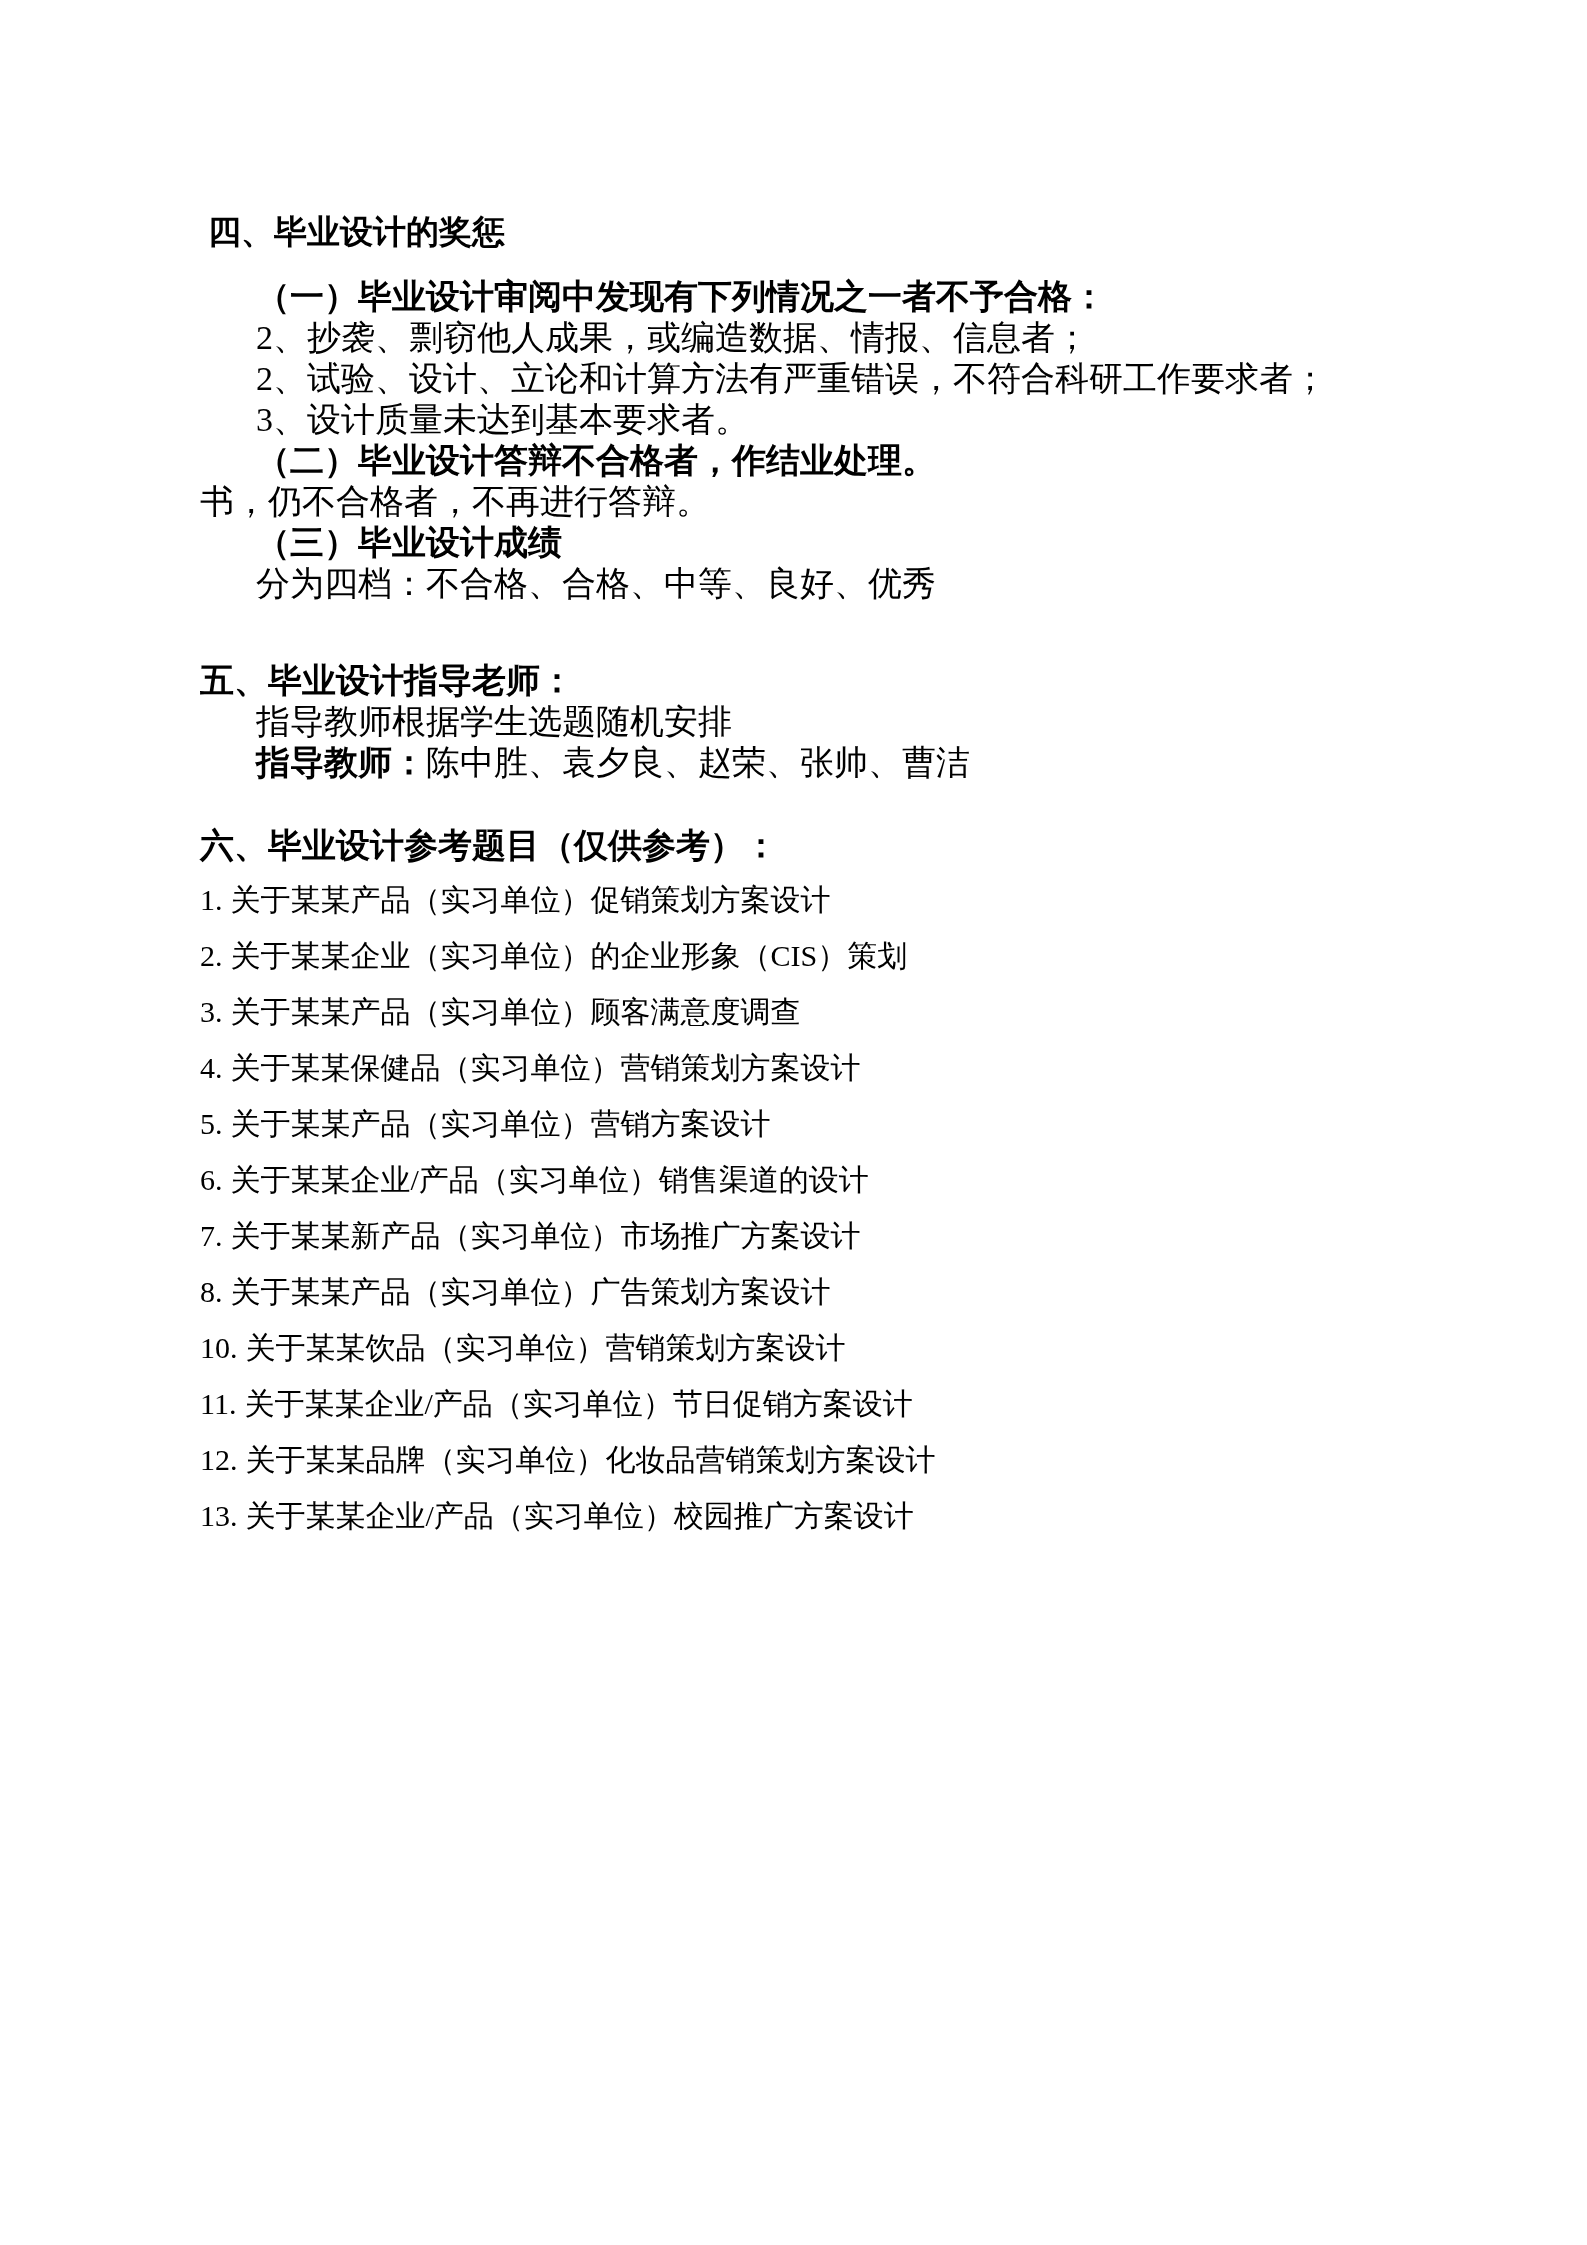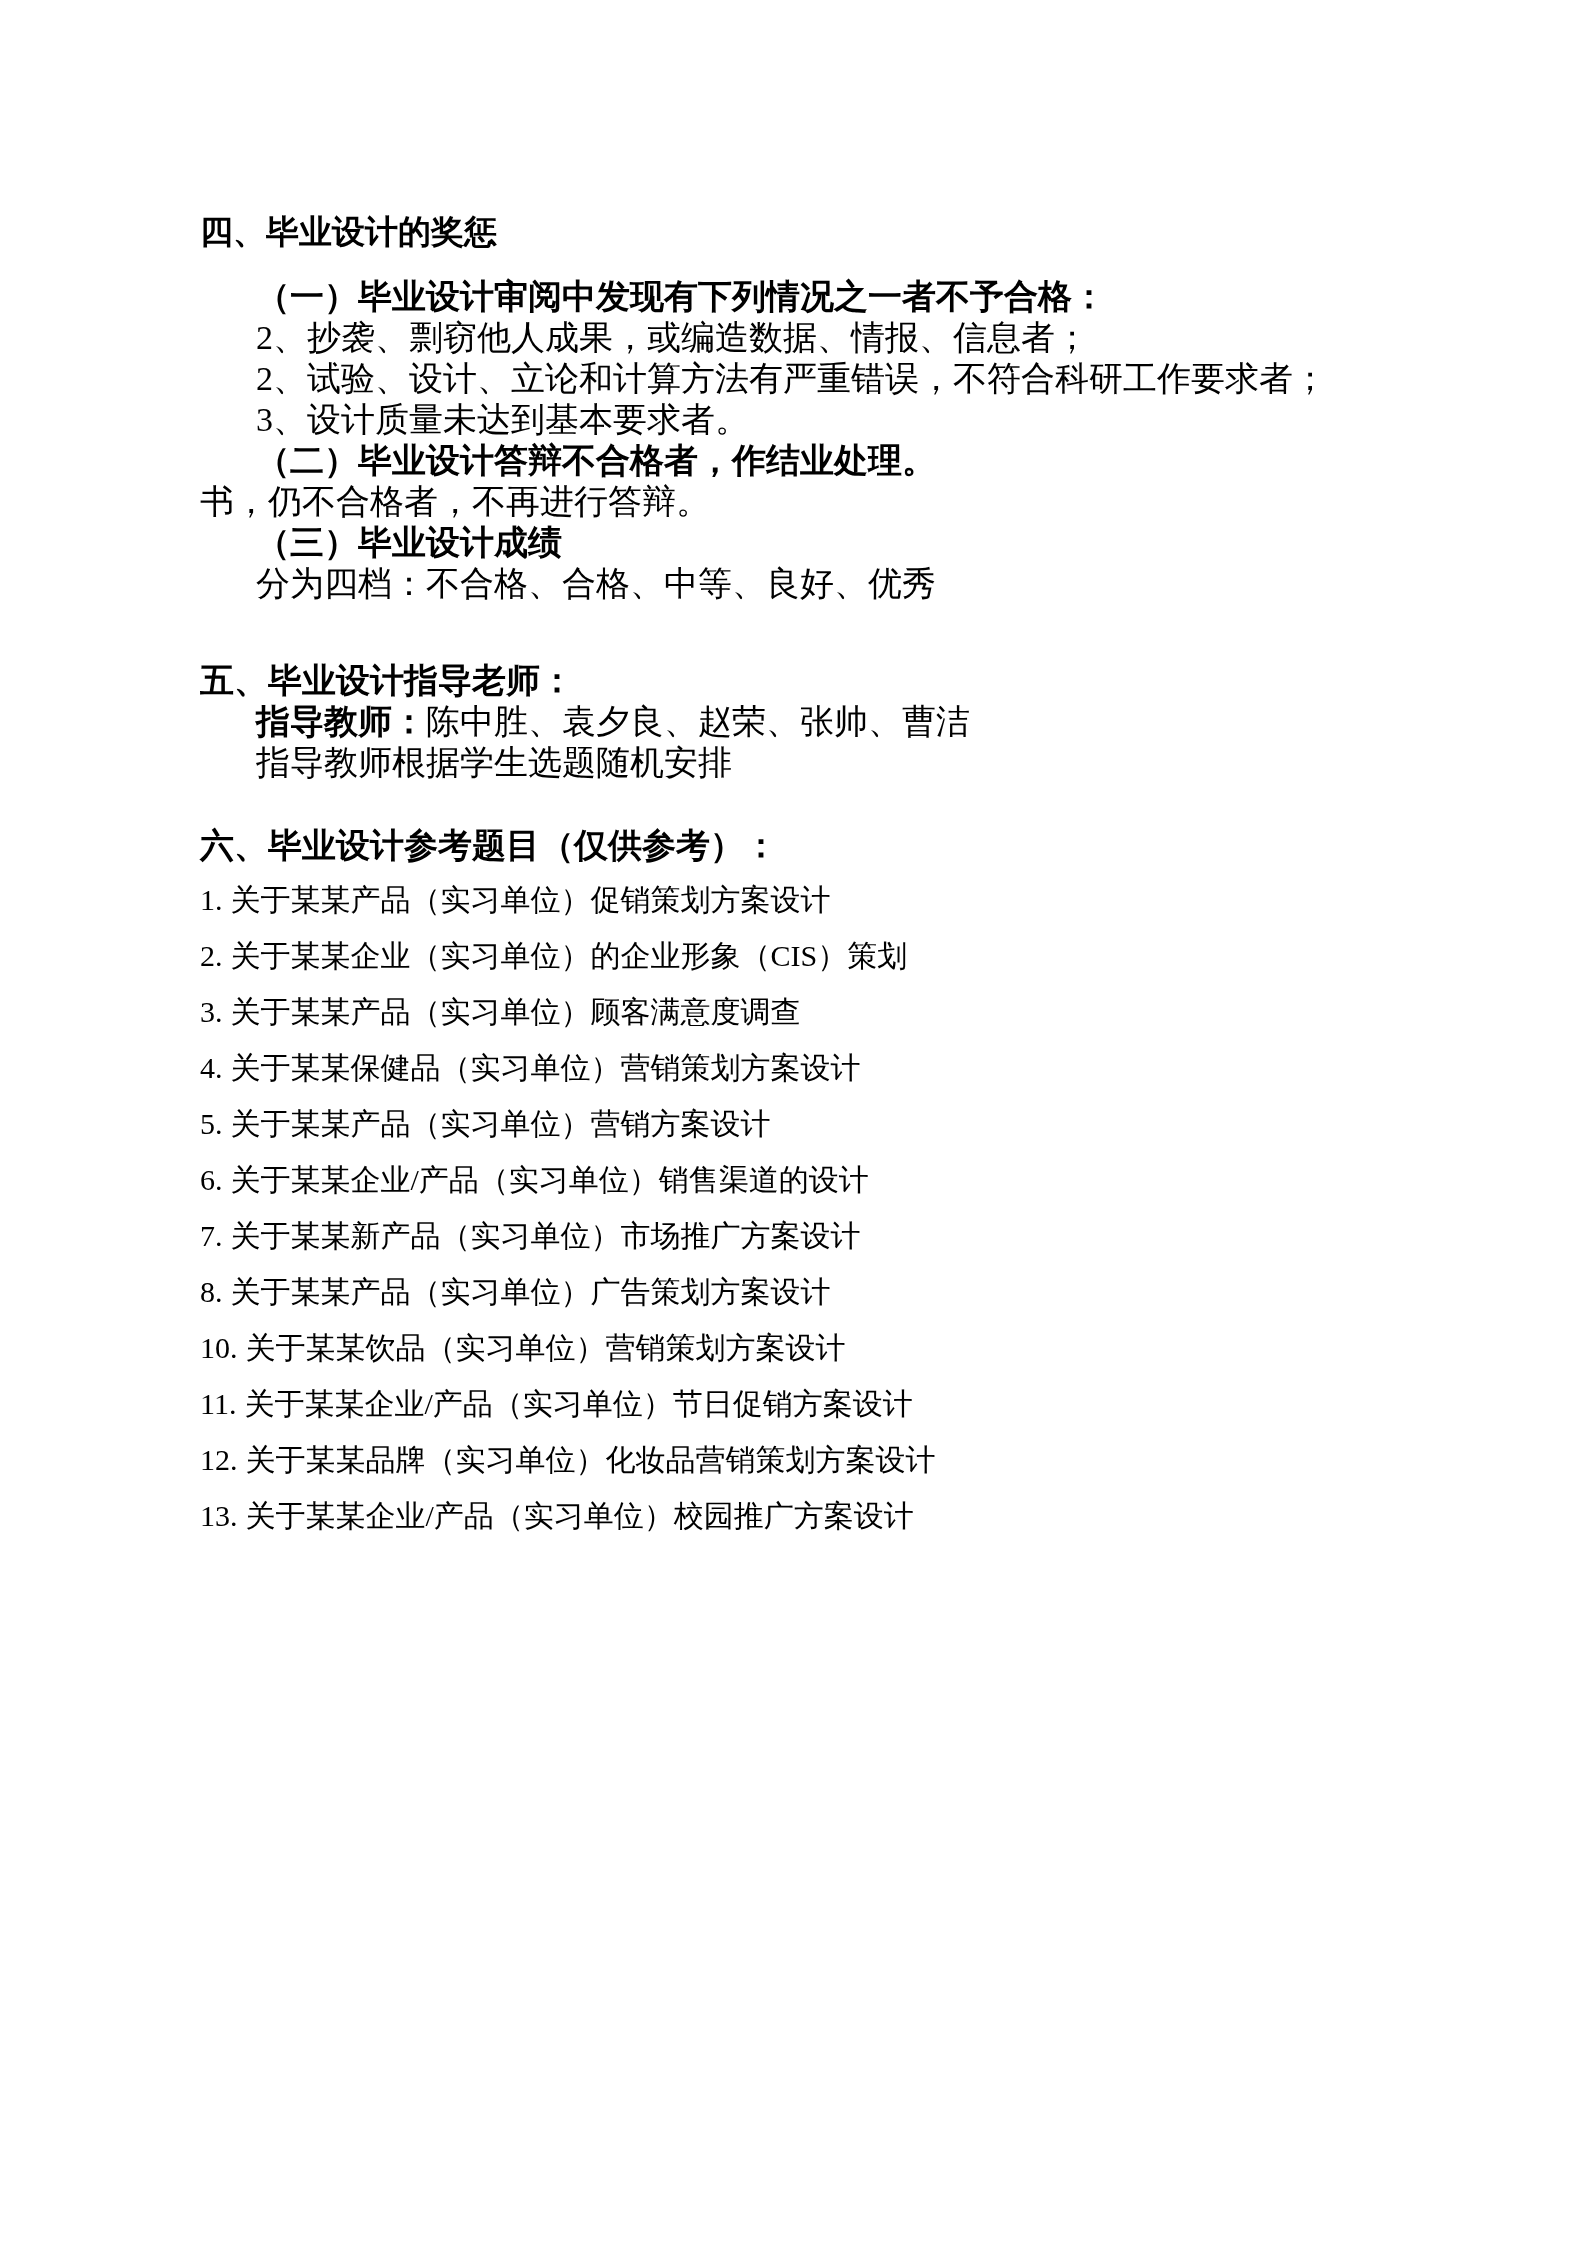--- a/index.html
+++ b/index.html
@@ -12,21 +12,21 @@
     color:#000000;
     font-family:"Liberation Serif","DejaVu Serif",serif;
     box-sizing:border-box;
     padding:212px 150px 0 200px;
     overflow:hidden;
   }
   .h-main{
     font-size:33px;
     font-weight:bold;
     line-height:40px;
-    margin:0 0 24px 0;
+    margin:0 0 24px 8px;
   }
   .line{
     font-size:34px;
     line-height:41px;
     white-space:nowrap;
   }
   .bold{font-weight:bold;}
   .indent{margin-left:56px;}
   .sec5{margin-top:56px;}
   .sec6-heading{margin-top:42px;}
@@ -50,24 +50,24 @@
   <div class="line indent">2、试验、设计、立论和计算方法有严重错误，不符合科研工作要求者；</div>
   <div class="line indent">3、设计质量未达到基本要求者。</div>
 
   <div class="line indent bold">（二）毕业设计答辩不合格者，作结业处理。</div>
   <div class="line">书，仍不合格者，不再进行答辩。</div>
 
   <div class="line indent bold">（三）毕业设计成绩</div>
   <div class="line indent">分为四档：不合格、合格、中等、良好、优秀</div>
 
   <div class="line bold sec5">五、毕业设计指导老师：</div>
+  <div class="line indent">指导教师根据学生选题随机安排</div>
   <div class="line indent">
     <span class="bold">指导教师：</span><span>陈中胜、袁夕良、赵荣、张帅、曹洁</span>
   </div>
-  <div class="line indent">指导教师根据学生选题随机安排</div>
 
   <div class="line bold sec6-heading">六、毕业设计参考题目（仅供参考）：</div>
 
   <div class="topics">
     <div class="topic"><span>1.</span><span class="t-text">关于某某产品（实习单位）促销策划方案设计</span></div>
     <div class="topic"><span>2.</span><span class="t-text">关于某某企业（实习单位）的企业形象（CIS）策划</span></div>
     <div class="topic"><span>3.</span><span class="t-text">关于某某产品（实习单位）顾客满意度调查</span></div>
     <div class="topic"><span>4.</span><span class="t-text">关于某某保健品（实习单位）营销策划方案设计</span></div>
     <div class="topic"><span>5.</span><span class="t-text">关于某某产品（实习单位）营销方案设计</span></div>
     <div class="topic"><span>6.</span><span class="t-text">关于某某企业/产品（实习单位）销售渠道的设计</span></div>

